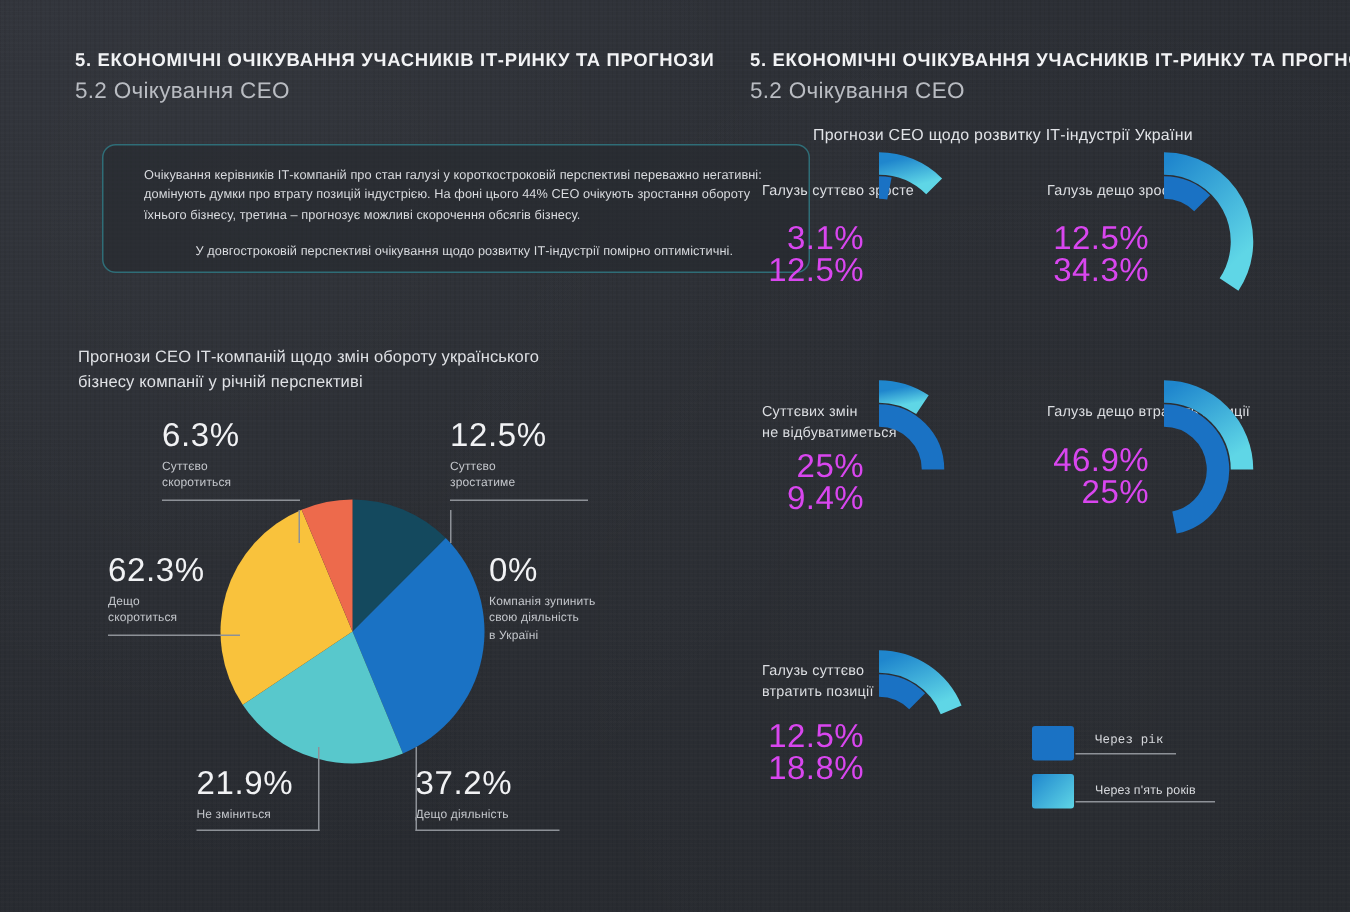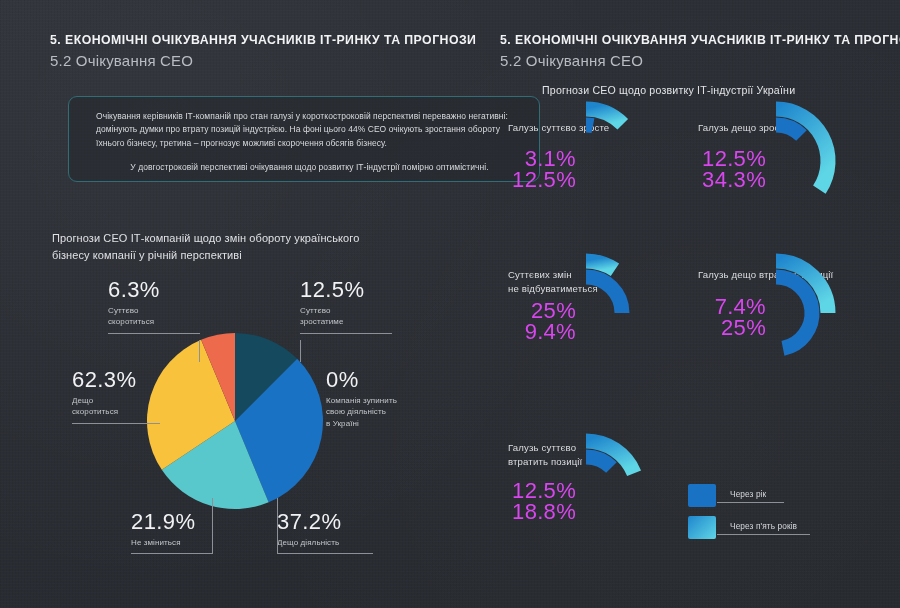--- a/index.html
+++ b/index.html
@@ -223,21 +223,21 @@
       </defs>
     <g class="gauge-arcs">
         <path d="M 10.000000000000004 13 A 52 52 0 0 1 38.95753205738578 21.809013241817745" fill="none" stroke="url(#grad2)" stroke-width="15"></path>
         <path d="M 10.000000000000002 29 A 36 36 0 0 1 46 65" fill="none" stroke="#1a72c4" stroke-width="15"></path>
       </g>
   </svg>
 </div>
 
 <div class="g-title" style="left:698px;top:268px;">Галузь дещо втратить позиції</div>
 <div class="g-vals" style="left:678px;top:296px;width:88px;">
-  <div>7.4%</div>
+  <div>46.9%</div>
   <div>25%</div>
 </div>
 <div class="gauge" style="left:766px;top:248px;">
   <svg width="130" height="130" viewBox="0 0 130 130">
       <defs>
         <linearGradient id="grad3" x1="0" y1="0" x2="0.6" y2="1">
          <stop offset="0%" stop-color="#1f86cd"></stop>
          <stop offset="100%" stop-color="#5fd6e6"></stop>
        </linearGradient>
       </defs>
@@ -266,20 +266,20 @@
       </defs>
     <g class="gauge-arcs">
         <path d="M 10.000000000000004 13 A 52 52 0 0 1 58.10401475539182 45.25148703286635" fill="none" stroke="url(#grad4)" stroke-width="15"></path>
         <path d="M 10.000000000000002 29 A 36 36 0 0 1 35.45584412271572 39.54415587728429" fill="none" stroke="#1a72c4" stroke-width="15"></path>
       </g>
   </svg>
 </div>
 
 <div class="legend-item">
   <div class="legend-sw" style="left:688px;top:484px;background:#1a72c4;"></div>
-  <div class="legend-lbl" style="left:730px;top:489px;">Через рік</div>
+  <div class="legend-lbl" style="left:730px;top:489px;font-family:Liberation Mono, monospace;">Через рік</div>
   <div class="legend-rule" style="left:717px;top:502px;width:67px;"></div>
 </div>
 <div class="legend-item">
   <div class="legend-sw" style="left:688px;top:516px;background:linear-gradient(135deg,#1f86cd,#5fd6e6);"></div>
   <div class="legend-lbl" style="left:730px;top:521px;">Через п'ять років</div>
   <div class="legend-rule" style="left:717px;top:534px;width:93px;"></div>
 </div>
 
 </body></html>

